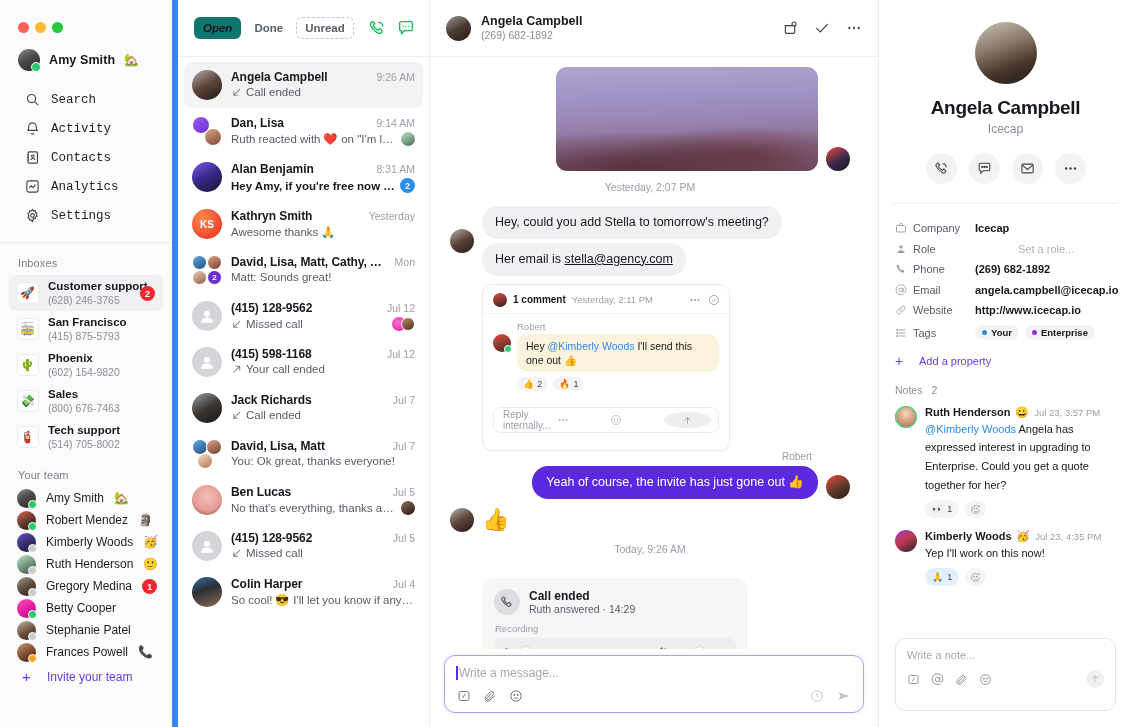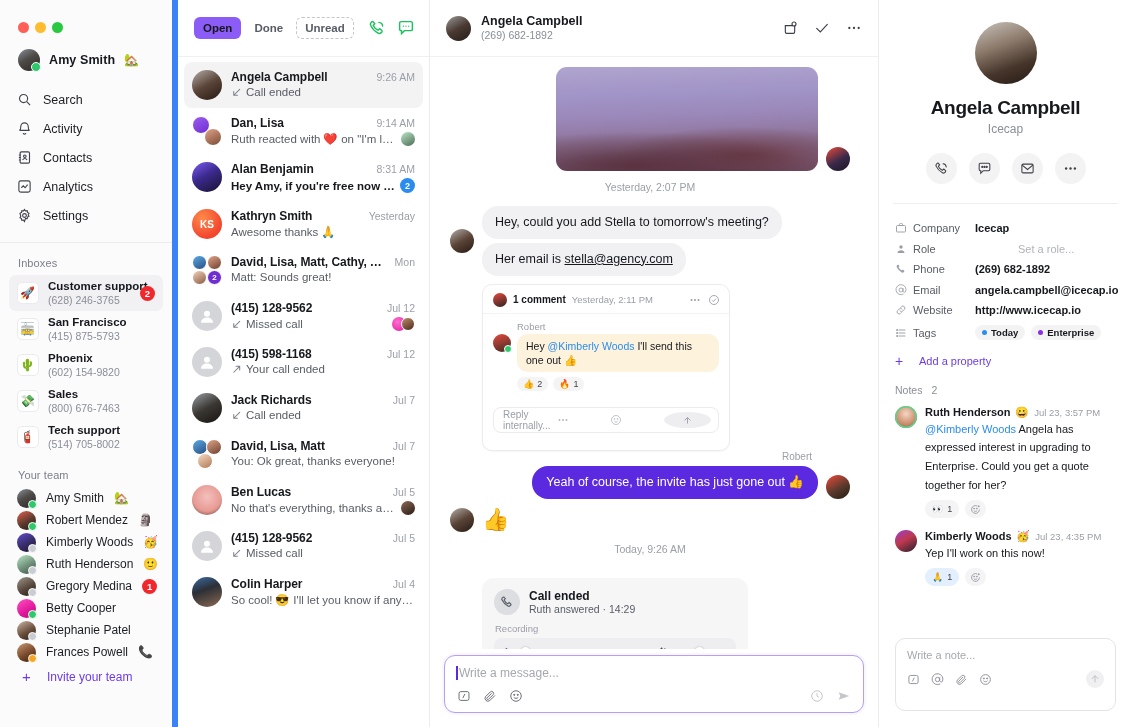--- a/index.html
+++ b/index.html
@@ -45,21 +45,21 @@
     overflow: visible;
   }
   .user-av::after {
     content:''; position:absolute; right:-1px; bottom:-1px;
     width:8px; height:8px; border-radius:50%;
     background:#2ec96a; border:1.5px solid #fbfbfc;
   }
   .user-name { font-size: 12.5px; font-weight: 600; color: #16181d; letter-spacing:.1px;}
   .user-emoji { font-size: 12px; }
 
-  .nav { padding: 0 8px; }
+  .nav { padding: 0 16px; font-family: Liberation Mono, monospace; }
   .nav-item {
     display: flex; align-items: center; gap: 11px;
     height: 29px; padding: 0 8px; border-radius: 6px;
     font-size: 12.5px; color: #1c1e23; cursor: pointer;
   }
   .nav-ic { width: 16px; height: 16px; display:flex; align-items:center; justify-content:center; color:#41444b; flex:none;}
   .nav-ic svg { width: 15px; height: 15px; }
 
   .sep { height: 1px; background: #ececed; margin: 12px 0 0 0; }
 
@@ -120,21 +120,21 @@
   }
   .cl-head {
     height: 57px; display:flex; align-items:center;
     padding: 0 14px 0 16px; gap: 4px;
     border-bottom: 1px solid #f0f0f1;
   }
   .filt {
     font-size: 11.5px; font-weight: 600; color:#585c66;
     padding: 5px 9px; border-radius: 6px; cursor:pointer;
   }
-  .filt.active { background:#8b5cf6; color:#16181d;}
+  .filt.active { background:#0f766e; color:#16181d;font-style:italic;}
   .filt.dashed { border: 1px dashed #c4c6cb; color:#585c66; padding: 4px 8px;}
   .cl-acts { margin-left:auto; display:flex; gap: 11px; align-items:center;}
   .gicon { color:#1cc15c; cursor:pointer; display:flex;}
   .gicon svg { width:18px; height:18px;}
 
   .cl-scroll { flex:1; overflow:hidden; padding: 5px 6px 0 6px;}
   .conv {
     display:flex; gap: 9px; padding: 8px 8px; border-radius: 8px; cursor:pointer;
     align-items: flex-start;
   }
@@ -1018,21 +1018,21 @@
               <path d="M8 6h12M8 12h12M8 18h12"></path>
               <circle cx="4" cy="6" r="1" fill="currentColor"></circle>
               <circle cx="4" cy="12" r="1" fill="currentColor"></circle>
               <circle cx="4" cy="18" r="1" fill="currentColor"></circle>
             </svg>
           </span>
         <span class="plabel">Tags</span>
         <span class="tags">
           <span class="tag">
               <i class="tdot" style="background:#2b8cf0"></i>
-              <span>Today</span>
+              <span>Your</span>
             </span>
           <span class="tag">
               <i class="tdot" style="background:#8b2ee0"></i>
               <span>Enterprise</span>
             </span>
         </span>
       </div>
       <div class="addprop">
         <span class="pl">+</span>
         <span>Add a property</span>

